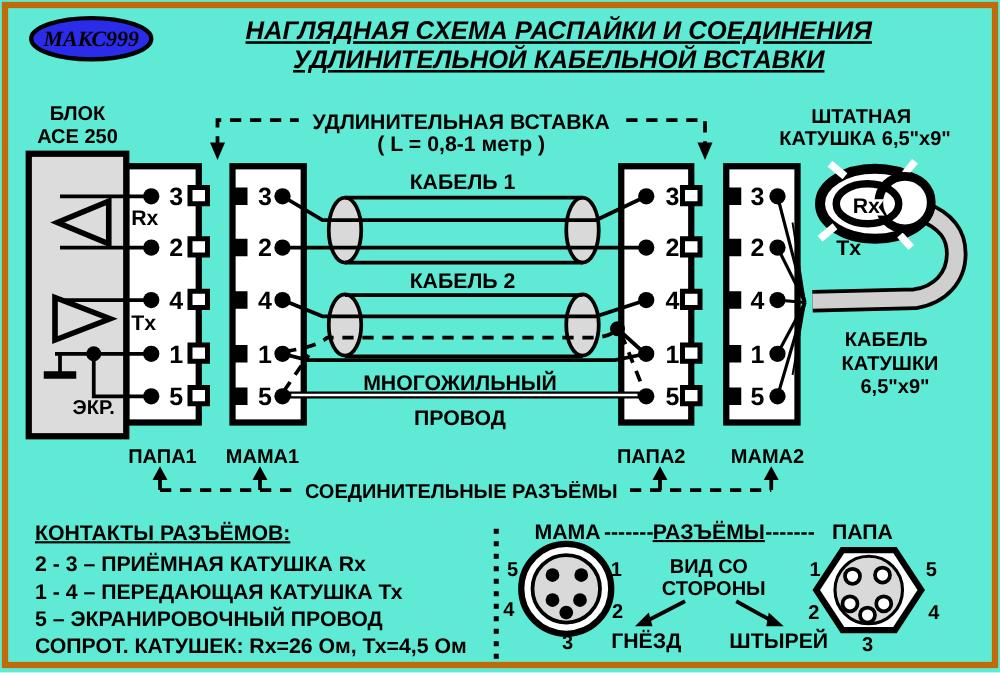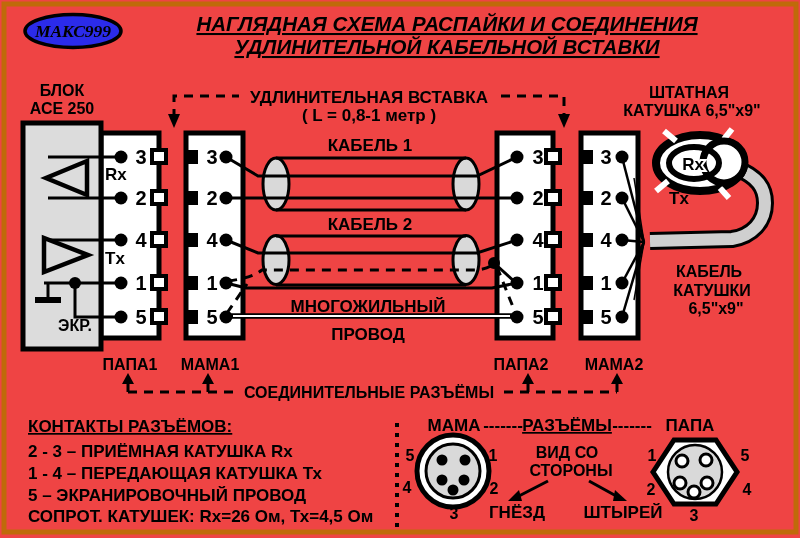--- a/index.html
+++ b/index.html
@@ -1,16 +1,16 @@
 <!DOCTYPE html>
 <html><head>
 <meta charset="utf-8">
 <style>
   html,body{margin:0;padding:0;background:#fff;}
-  .stage{position:relative;width:800px;height:538px;background:#ef4444;overflow:hidden;}
+  .stage{position:relative;width:800px;height:538px;background:#5eead4;overflow:hidden;}
   svg text{font-family:"Liberation Sans",sans-serif;font-weight:bold;fill:#000;}
   .ttl{font-size:20.5px;font-style:italic;text-decoration:underline;}
   .t20{font-size:20px;}
   .t17{font-size:17px;}
   .t16{font-size:16px;}
   .mid{text-anchor:middle;}
   .u{text-decoration:underline;}
   .logo-t{font-family:"Liberation Serif",serif;font-style:italic;font-size:17.5px;}
   .halo{stroke:#fff;stroke-width:4px;paint-order:stroke;}
   .wire{stroke:#000;stroke-width:3;fill:none;}

